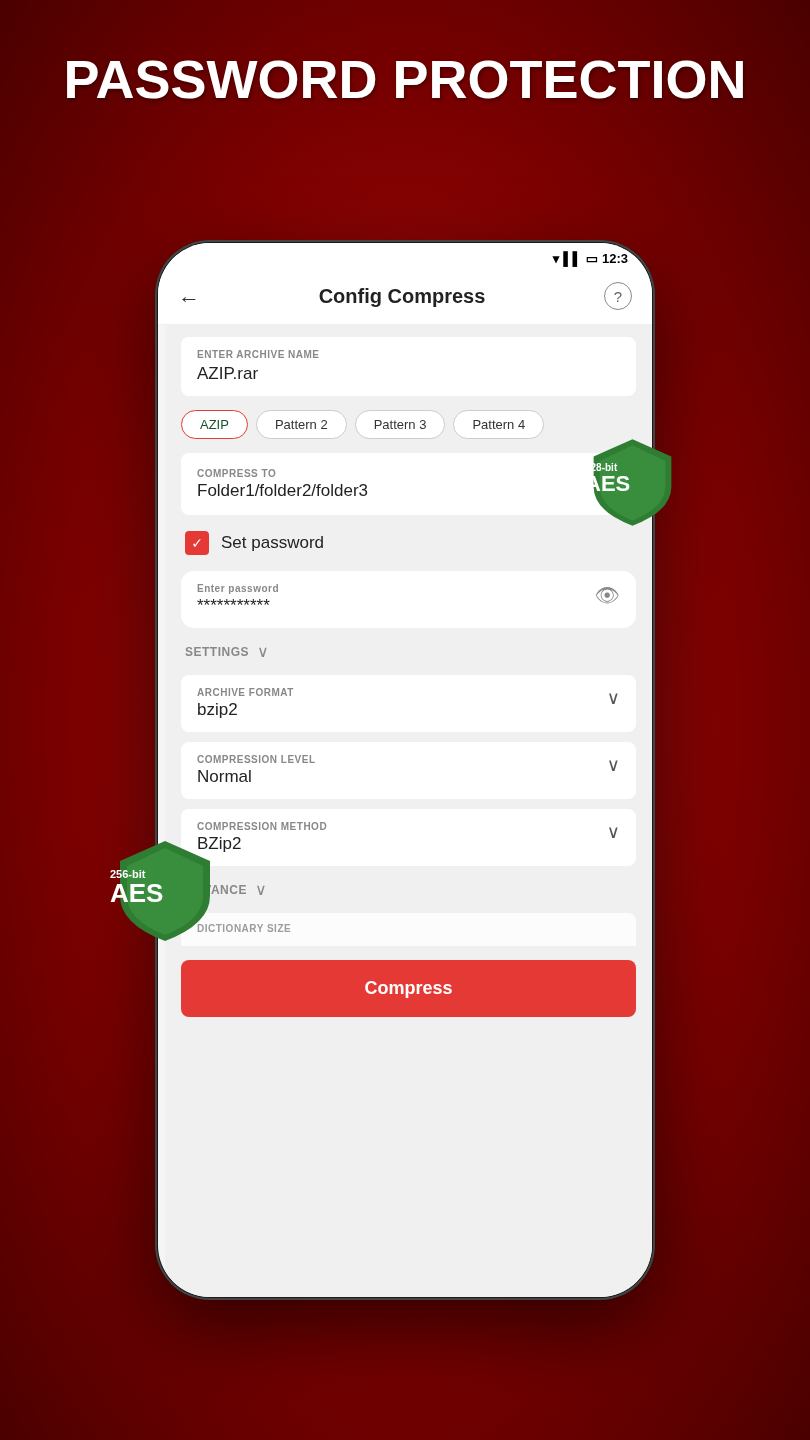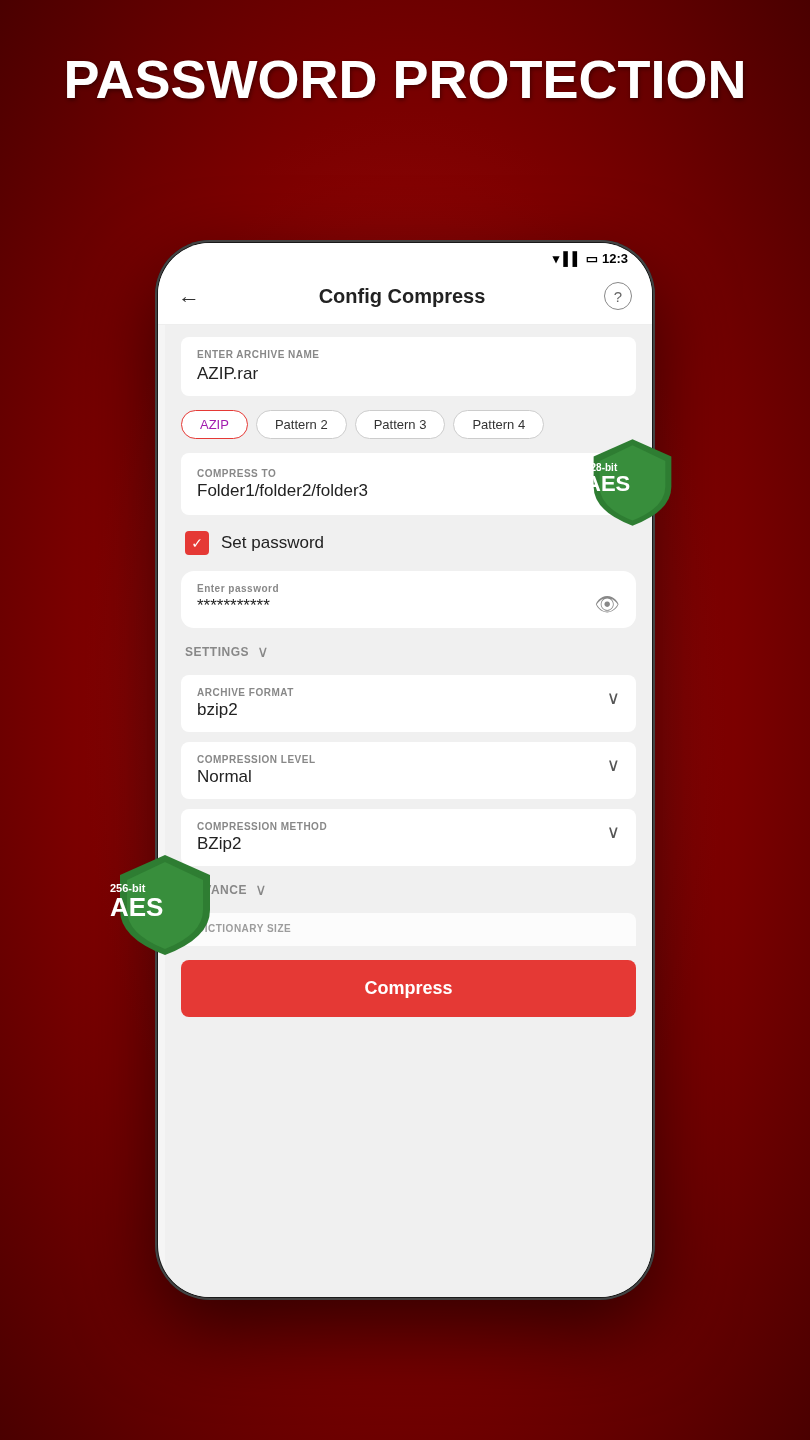--- a/index.html
+++ b/index.html
@@ -159,21 +159,21 @@
       font-weight: 500;
       cursor: pointer;
       border: 1.5px solid #ccc;
       background: white;
       color: #333;
     }
 
     .pattern-tab.active {
       background: white;
       border-color: #e53935;
-      color: #a21caf;
+      color: #14532d;
     }
 
     
     .compress-to-section {
       background: white;
       border-radius: 8px;
       padding: 12px 16px;
       display: flex;
       align-items: center;
       justify-content: space-between;
@@ -209,21 +209,21 @@
       font-size: 17px;
       color: #222;
     }
 
     
     .password-section {
       background: white;
       border-radius: 13px;
       padding: 12px 16px;
       display: flex;
-      align-items: flex-end;
+      align-items: flex-start;
       justify-content: space-between;
     }
 
     .password-content {
       flex: 1;
     }
 
     .eye-icon {
       color: #888;
       font-size: 20px;
@@ -317,21 +317,21 @@
       position: absolute;
       top: 195px;
       right: -25px;
       width: 95px;
       height: 95px;
       z-index: 10;
     }
 
     .aes-badge-256 {
       position: absolute;
-      bottom: 380px;
+      bottom: 394px;
       left: -45px;
       width: 110px;
       height: 110px;
       z-index: 10;
       text-decoration: underline;
     }
 
     .shield {
       position: relative;
       width: 100%;

